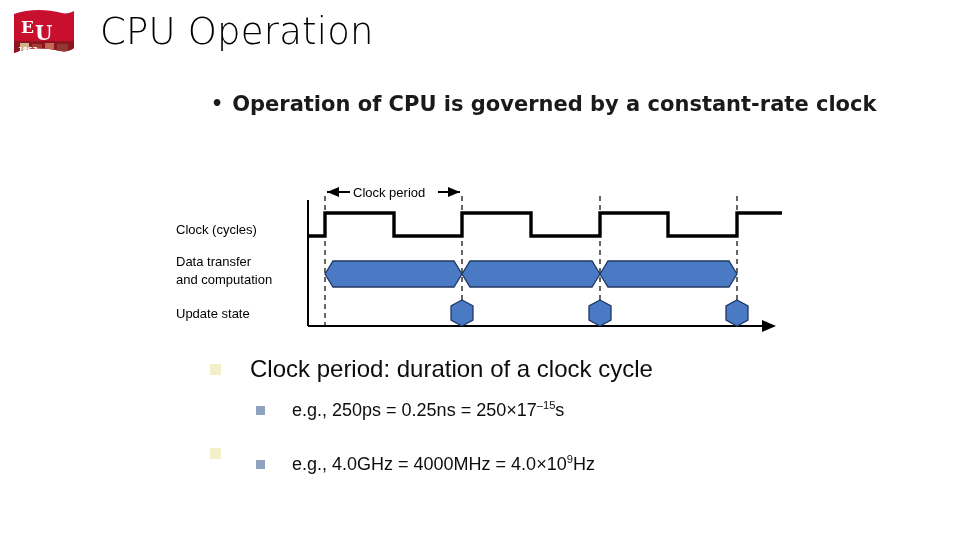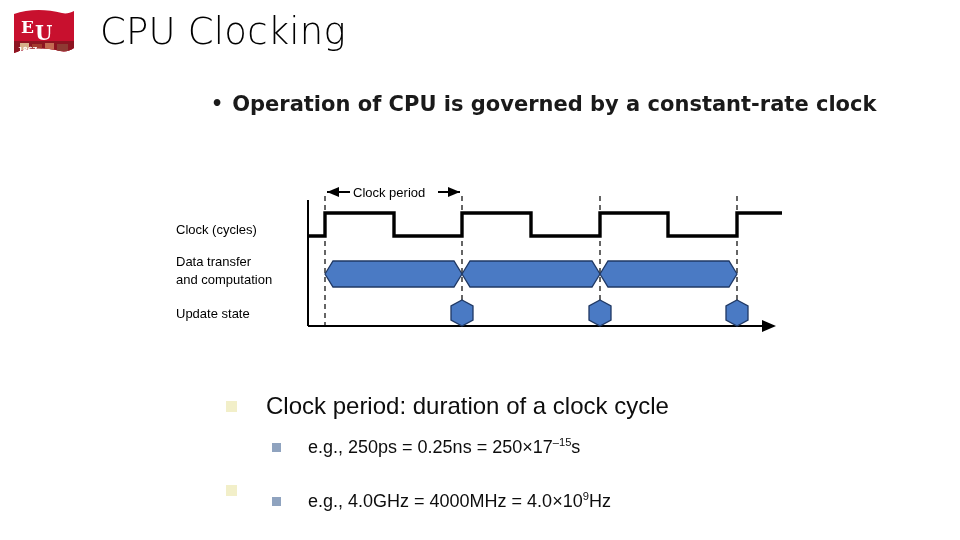--- a/index.html
+++ b/index.html
@@ -63,24 +63,23 @@
     left: 170px;
     top: 178px;
     width: 620px;
     height: 165px;
   }
   .diagram svg { display: block; }
 
   
   .bullets {
     position: absolute;
-    left: 222px;
+    left: 206px;
     top: 354px;
     width: 700px;
-    margin-top: 37px;
   }
   .lvl1 {
     position: relative;
     padding-left: 44px;
     font-size: 24px;
     line-height: 30px;
     color: #0d0d0d;
     font-family: "Liberation Sans", sans-serif;
     white-space: nowrap;
   }
@@ -130,21 +129,21 @@
       <rect x="24" y="36" width="10" height="7" fill="#a33a2e"></rect>
       <rect x="37" y="35" width="9" height="8" fill="#c46a52"></rect>
       <rect x="49" y="36" width="11" height="7" fill="#8e3a33"></rect>
     </g>
     <text x="13" y="25" font-family="DejaVu Serif, serif" font-size="17" font-weight="bold" fill="#ffffff">E</text>
     <text x="27" y="32" font-family="DejaVu Serif, serif" font-size="20" font-weight="bold" fill="#ffffff">U</text>
     <text x="10" y="44" font-family="DejaVu Sans, sans-serif" font-size="7" font-weight="bold" fill="#ffffff">1867</text>
   </svg>
 </div>
 
-<div class="slide-title">CPU Clocking</div>
+<div class="slide-title">CPU Operation</div>
 
 <div class="top-bullet">
   <span class="dot">•</span><span>Operation of CPU is governed by a constant-rate clock</span>
 </div>
 
 <div class="diagram">
   <svg width="620" height="165" viewBox="0 0 620 165" xmlns="http://www.w3.org/2000/svg">
 
     <text x="6" y="56" font-family="Liberation Sans, sans-serif" font-size="13" fill="#000000">Clock (cycles)</text>
     <text x="6" y="88" font-family="Liberation Sans, sans-serif" font-size="13" fill="#000000">Data transfer</text>

